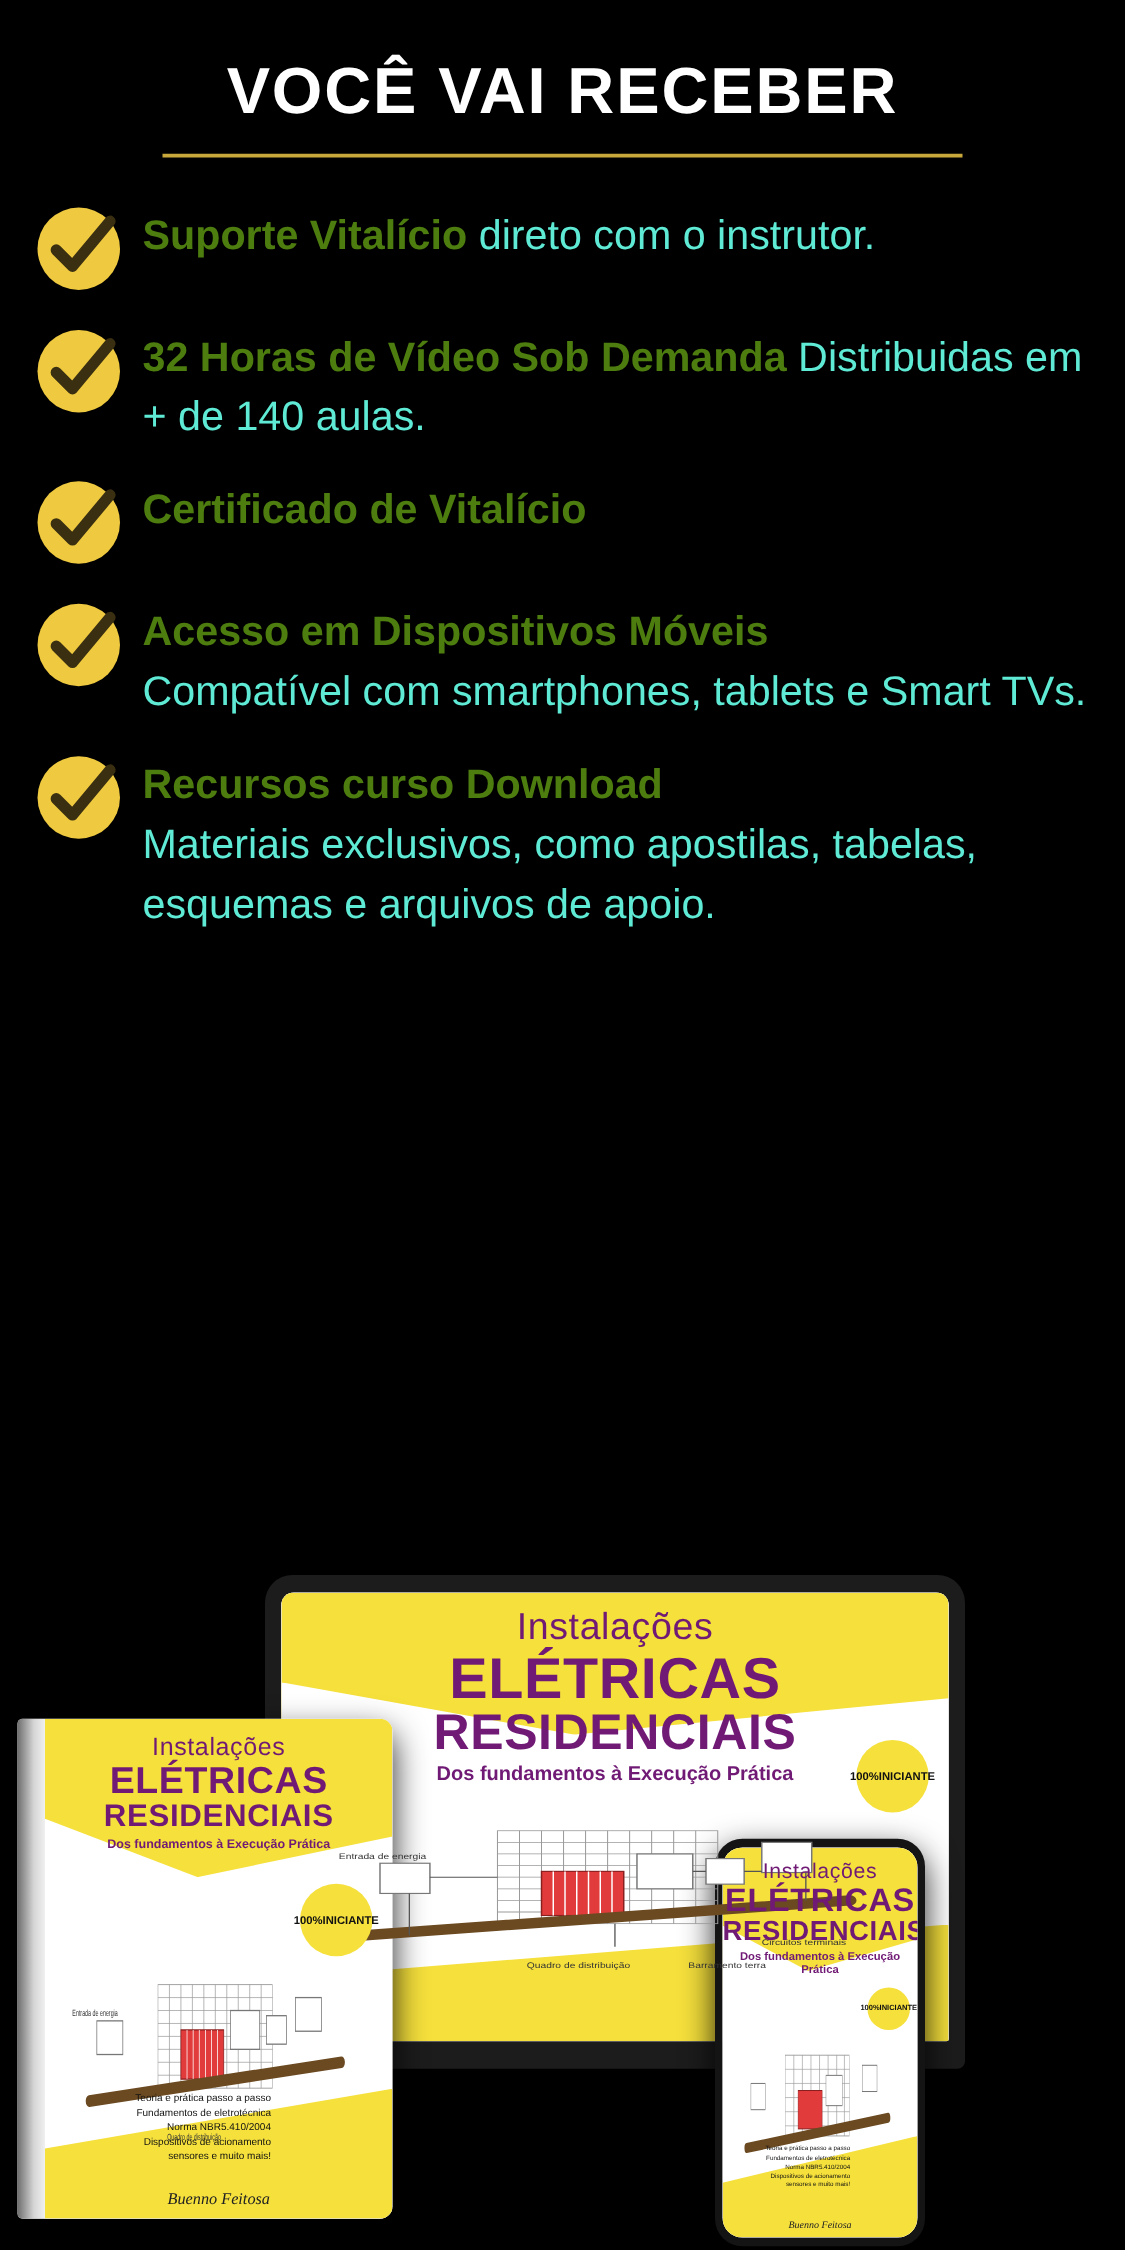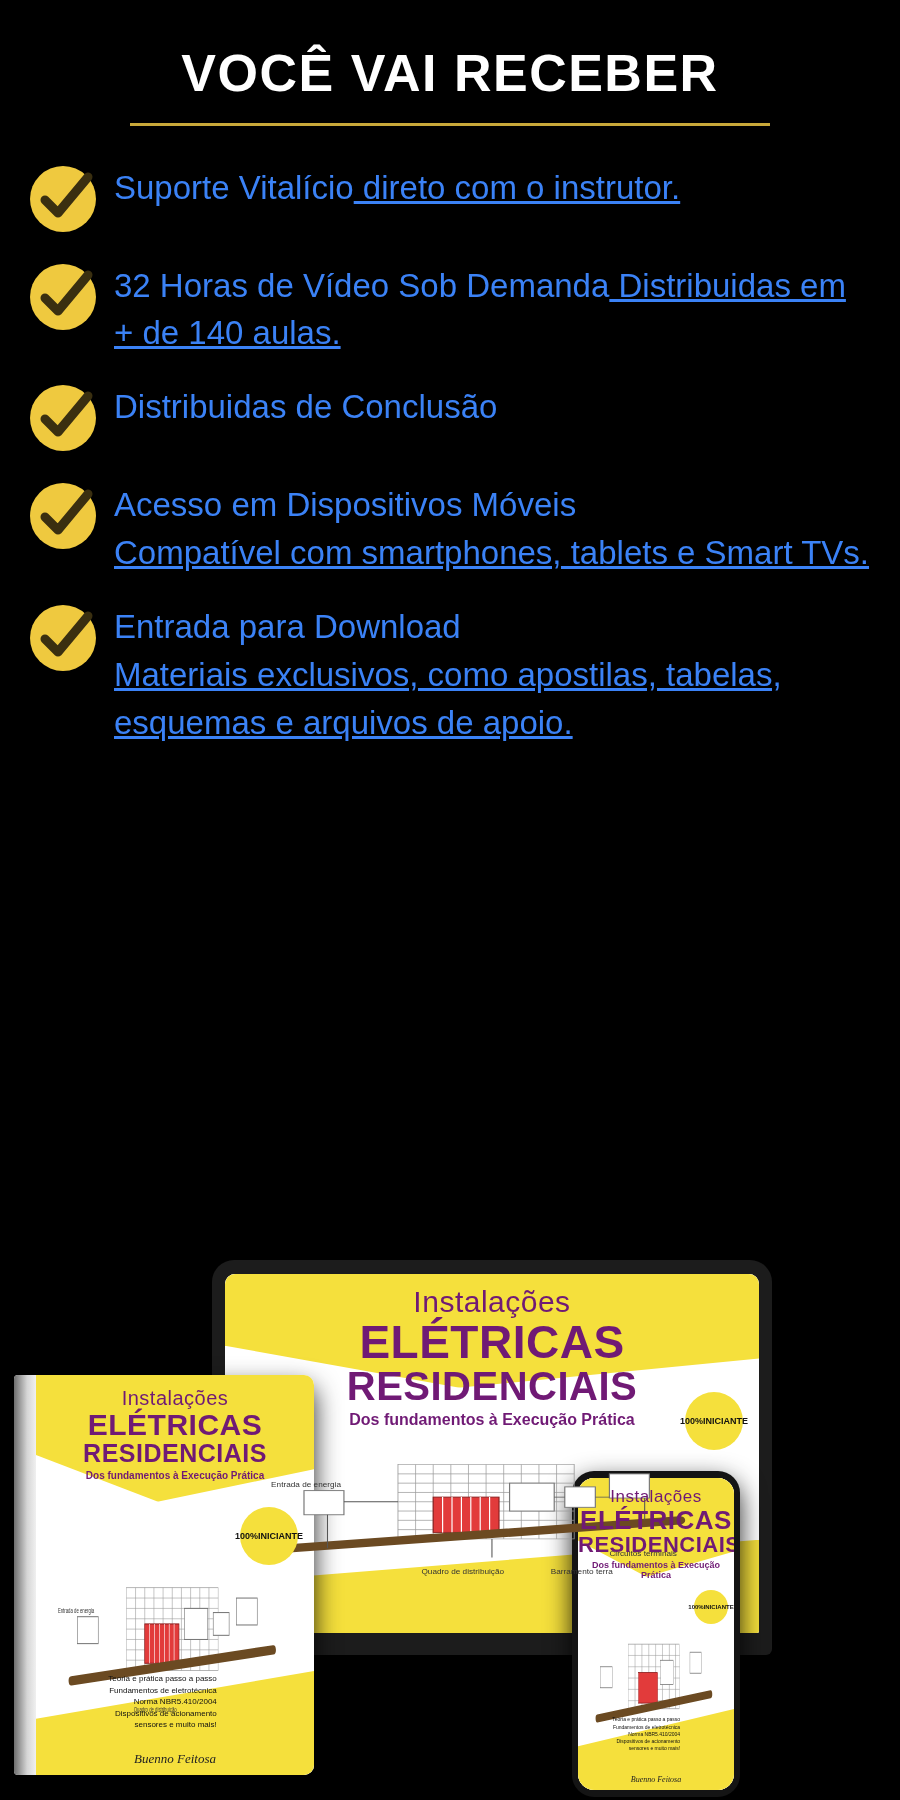--- a/index.html
+++ b/index.html
@@ -57,24 +57,24 @@
   }
   .check-badge svg { display: block; }
   .item-text {
     flex: 1 1 auto;
     color: #ffffff;
     font-size: 33px;
     line-height: 1.45;
     padding-top: 4px;
   }
   .item-title {
-    color: #3b82f6;
-    font-weight: 400;
-  }
-  .item-desc { color: #3b82f6; text-decoration: underline; }
+    color: #4d7c0f;
+    font-weight: 700;
+  }
+  .item-desc { color: #5eead4; }
 
   
   .mockups {
     position: absolute;
     left: 0;
     top: 1245px;
     width: 900px;
     height: 555px;
   }
 
@@ -290,21 +290,21 @@
 
 
     <div class="item">
       <div class="check-badge">
         <svg width="74" height="74" viewBox="0 0 74 74">
           <circle cx="37" cy="37" r="33" fill="#efc93f"></circle>
           <path d="M19 38 L32 51 L62 15" fill="none" stroke="#3a2f10" stroke-width="9" stroke-linecap="round" stroke-linejoin="round"></path>
         </svg>
       </div>
       <div class="item-text">
-        <span class="item-title">Distribuidas de Conclusão</span><br>
+        <span class="item-title">Certificado de Vitalício</span><br>
       </div>
     </div>
 
     <div class="item">
       <div class="check-badge">
         <svg width="74" height="74" viewBox="0 0 74 74">
           <circle cx="37" cy="37" r="33" fill="#efc93f"></circle>
           <path d="M19 38 L32 51 L62 15" fill="none" stroke="#3a2f10" stroke-width="9" stroke-linecap="round" stroke-linejoin="round"></path>
         </svg>
       </div>
@@ -315,21 +315,21 @@
     </div>
 
     <div class="item">
       <div class="check-badge">
         <svg width="74" height="74" viewBox="0 0 74 74">
           <circle cx="37" cy="37" r="33" fill="#efc93f"></circle>
           <path d="M19 38 L32 51 L62 15" fill="none" stroke="#3a2f10" stroke-width="9" stroke-linecap="round" stroke-linejoin="round"></path>
         </svg>
       </div>
       <div class="item-text">
-        <span class="item-title">Entrada para Download</span><br>
+        <span class="item-title">Recursos curso Download</span><br>
         <span class="item-desc">Materiais exclusivos, como apostilas, tabelas, esquemas e arquivos de apoio.</span>
       </div>
     </div>
 
   </div>
 
   <div class="mockups">
 
     <div class="monitor">
       <div class="monitor-screen">

